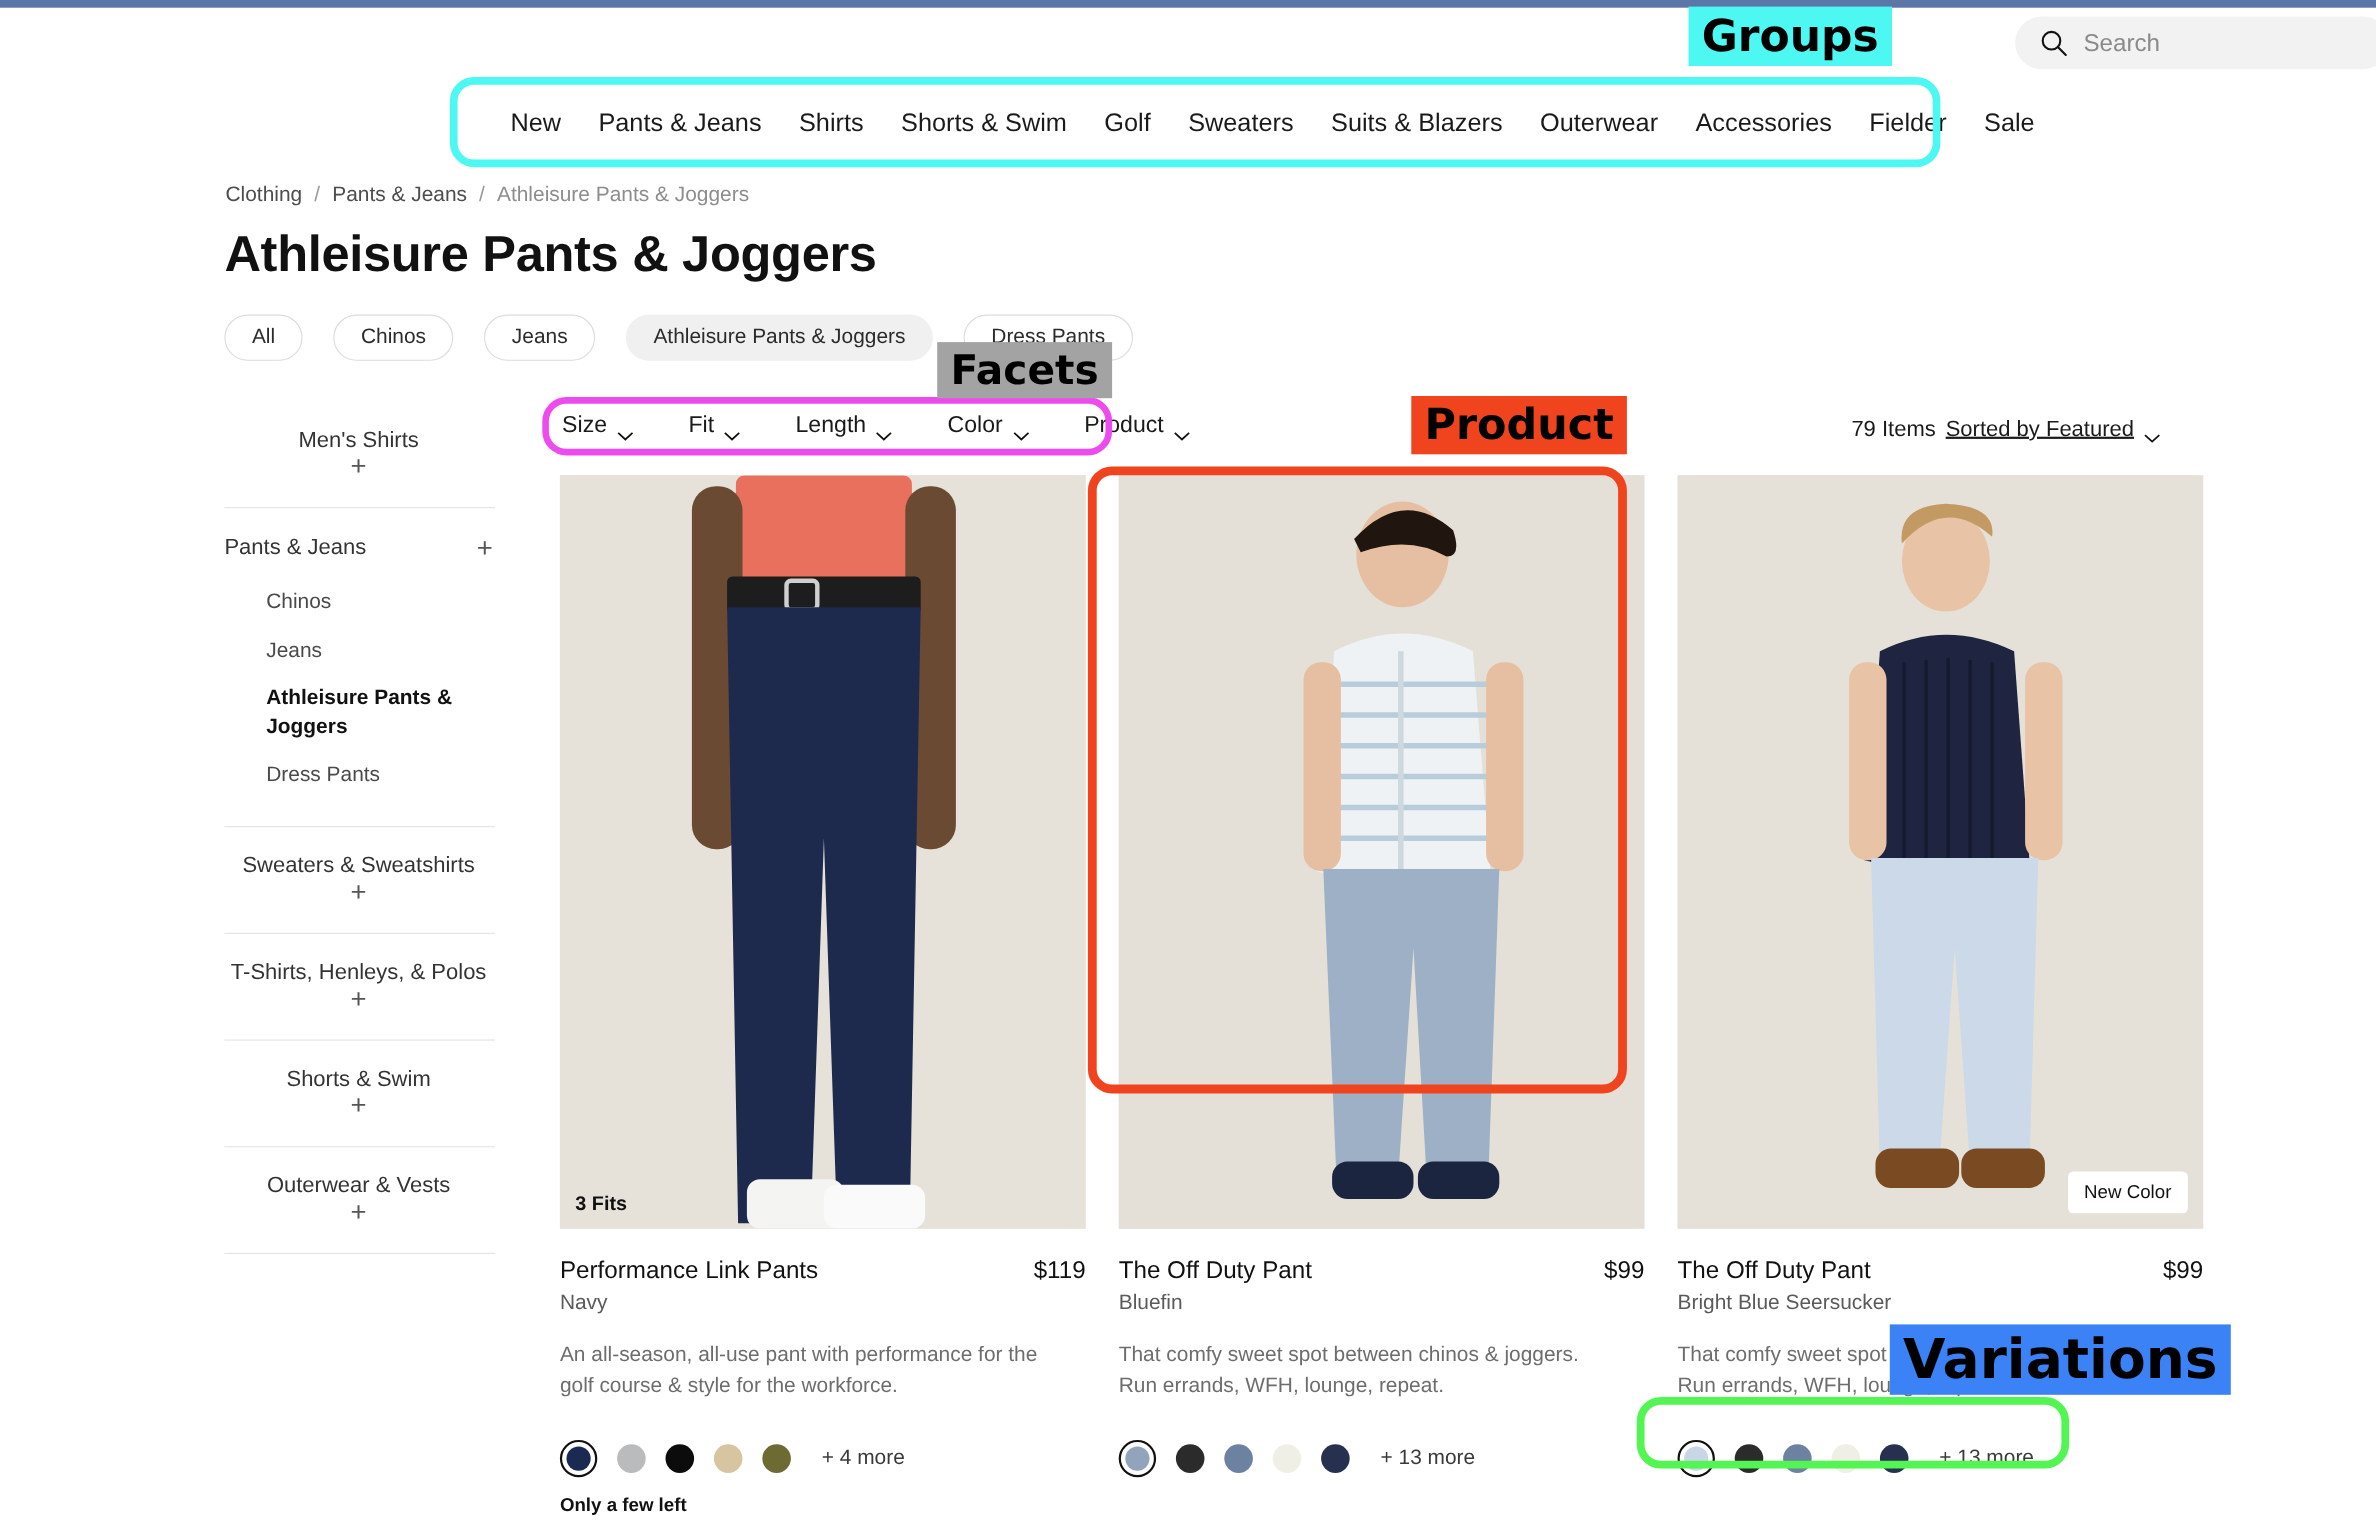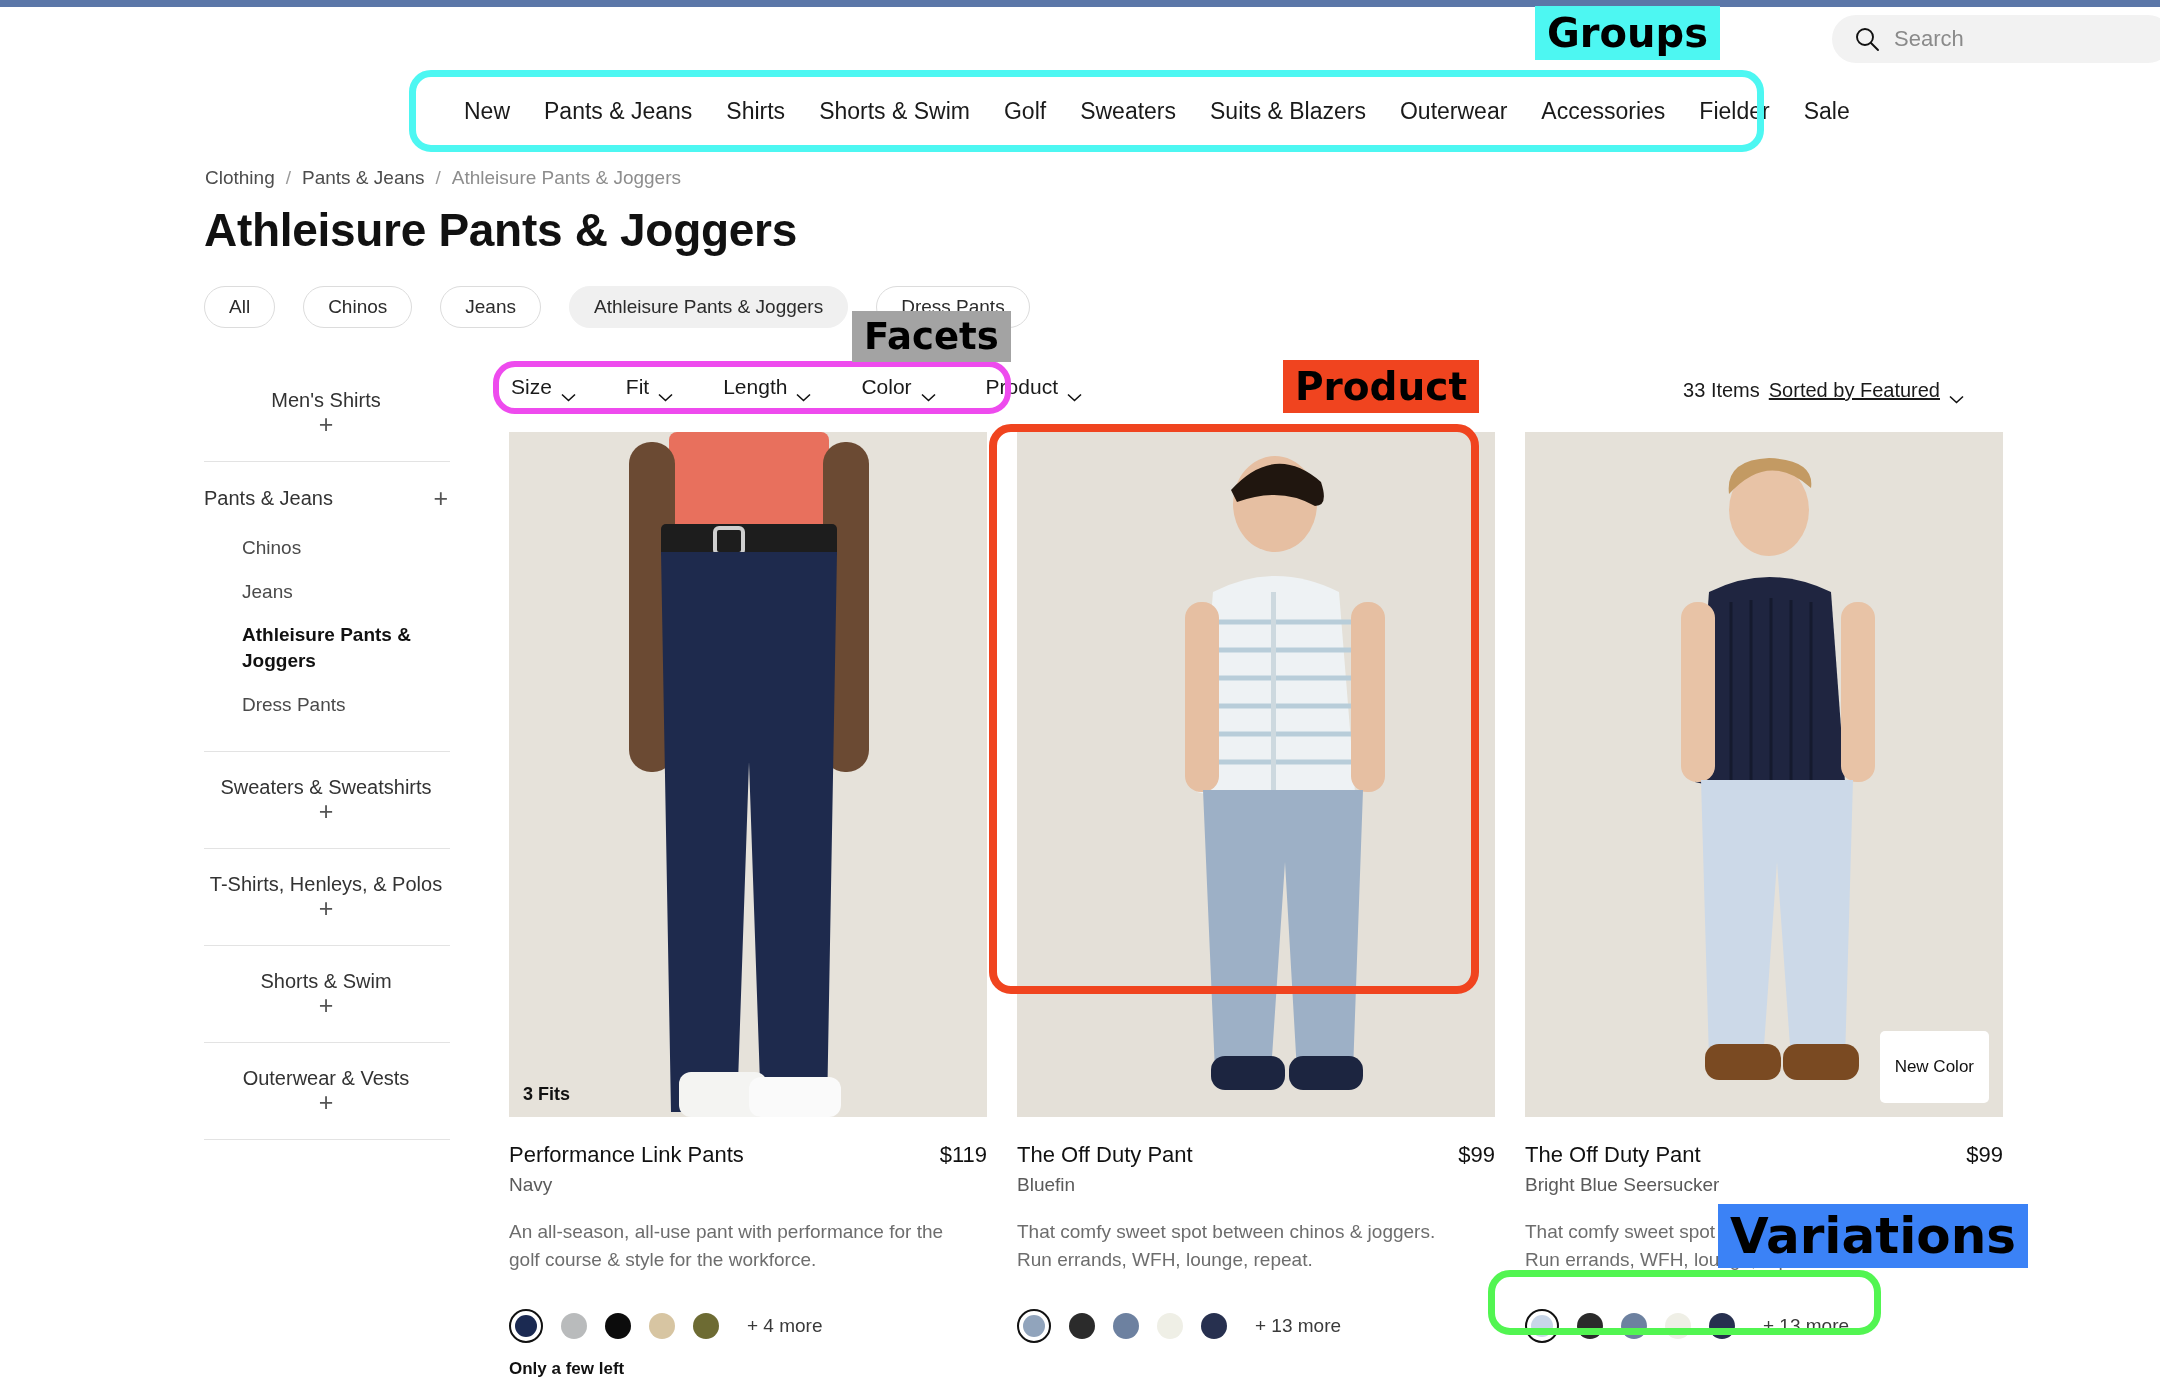--- a/index.html
+++ b/index.html
@@ -152,21 +152,21 @@
     background: #e7e3dc;
   }
   .badge-fits {
     position: absolute; left: 14px; bottom: 12px;
     font-size: 18px; font-weight: 700; color: #111;
   }
   .badge-newcolor {
     position: absolute; right: 14px; bottom: 14px;
     background: #fff;
     border-radius: 5px;
-    padding: 26px 15px;
+    padding: 9px 15px;
     font-size: 17px; color: #111;
   }
   .card-body { padding-top: 25px; }
   .titlerow {
     display: flex; justify-content: space-between; align-items: baseline;
   }
   .p-title { font-size: 22px; color: #111; }
   .p-price { font-size: 22px; color: #111; }
   .p-color { font-size: 19px; color: #5a5a5a; margin-top: 6px; }
   .p-desc {
@@ -347,21 +347,21 @@
       </div>
       <div class="facet">
         <span>Product</span>
         <span class="chev"><svg viewBox="0 0 15 9" width="15" height="9">
             <polyline points="1,1.5 7.5,7.5 14,1.5" fill="none" stroke="#111" stroke-width="1.6"></polyline>
           </svg></span>
       </div>
     </div>
 
   <div class="sortrow">
-    <span>33 Items</span>
+    <span>79 Items</span>
     <span class="sort-link">Sorted by Featured</span>
     <span class="chev">
       <svg viewBox="0 0 15 9" width="15" height="9">
           <polyline points="1,1.5 7.5,7.5 14,1.5" fill="none" stroke="#111" stroke-width="1.6"></polyline>
         </svg>
     </span>
   </div>
 
   <div class="grid" id="grid">
       <div class="card">

